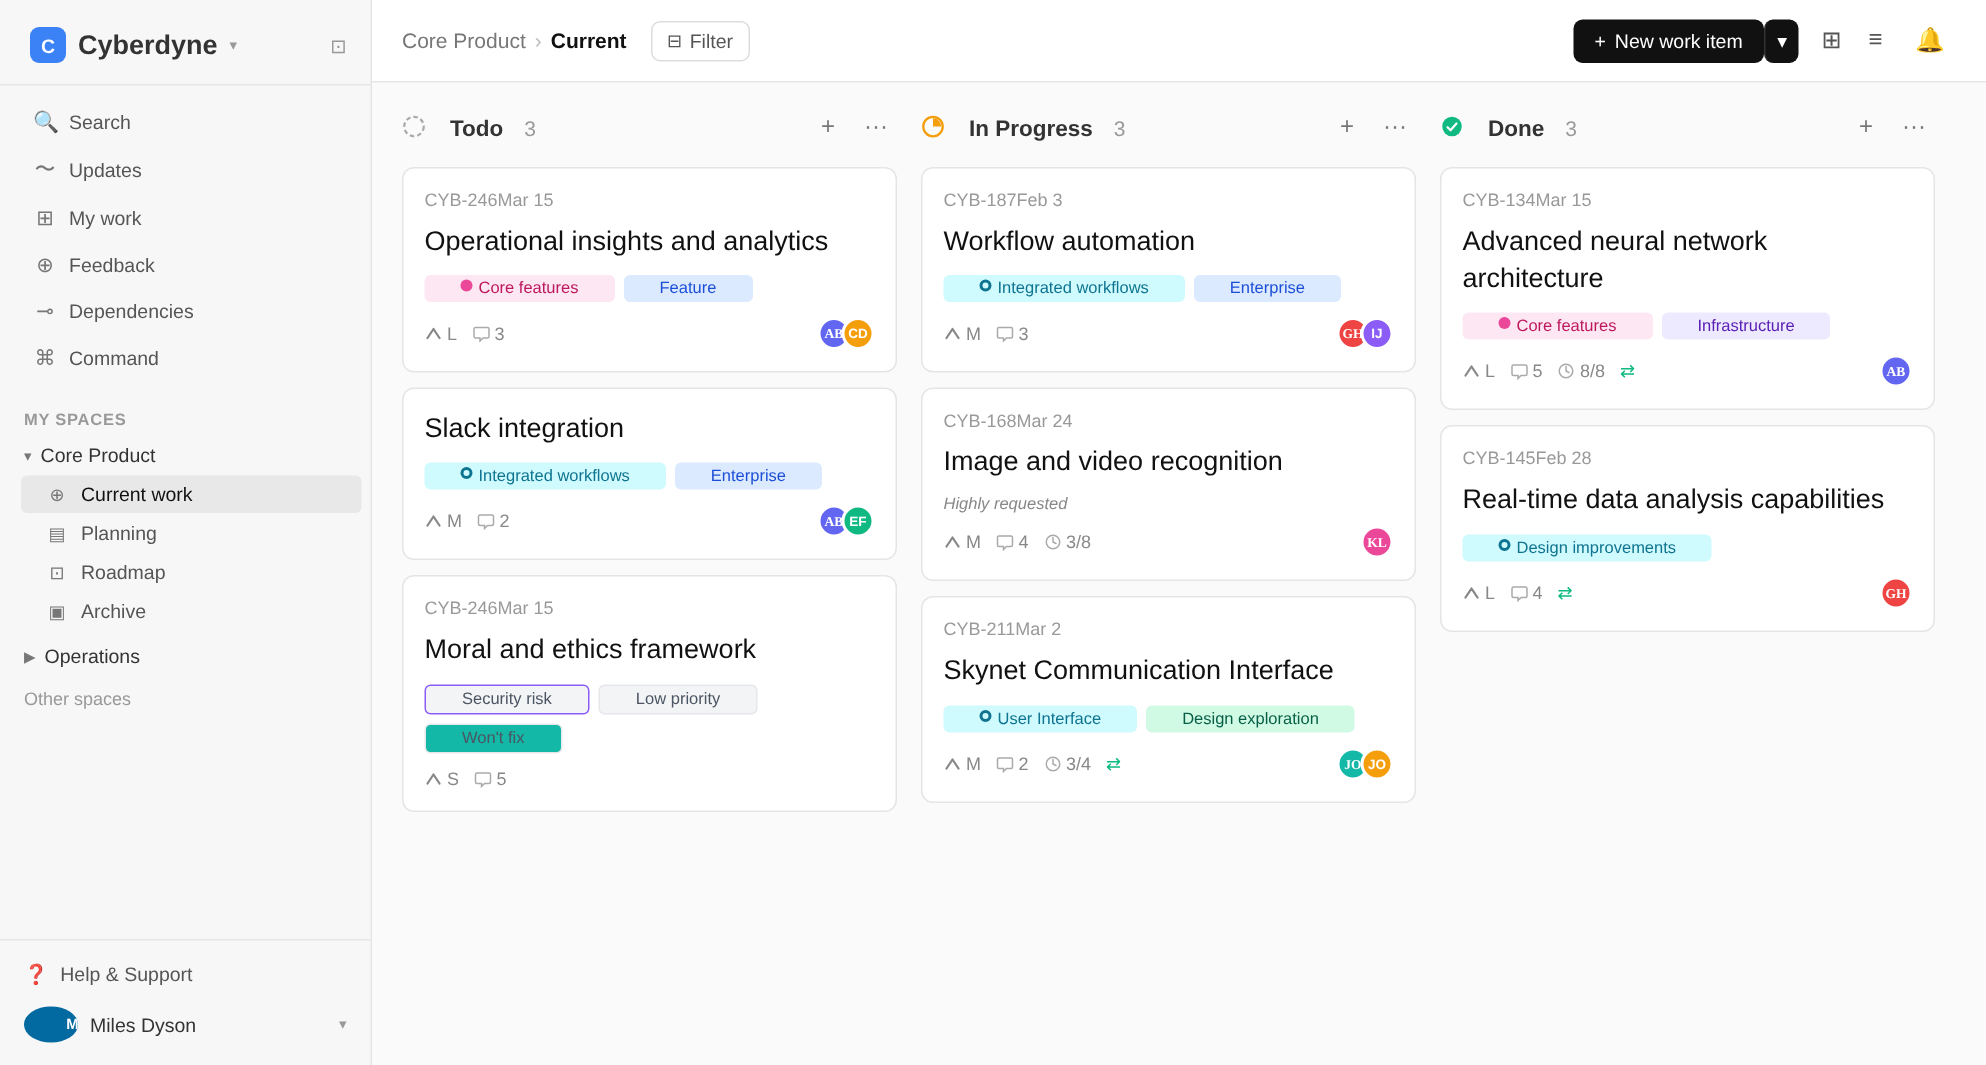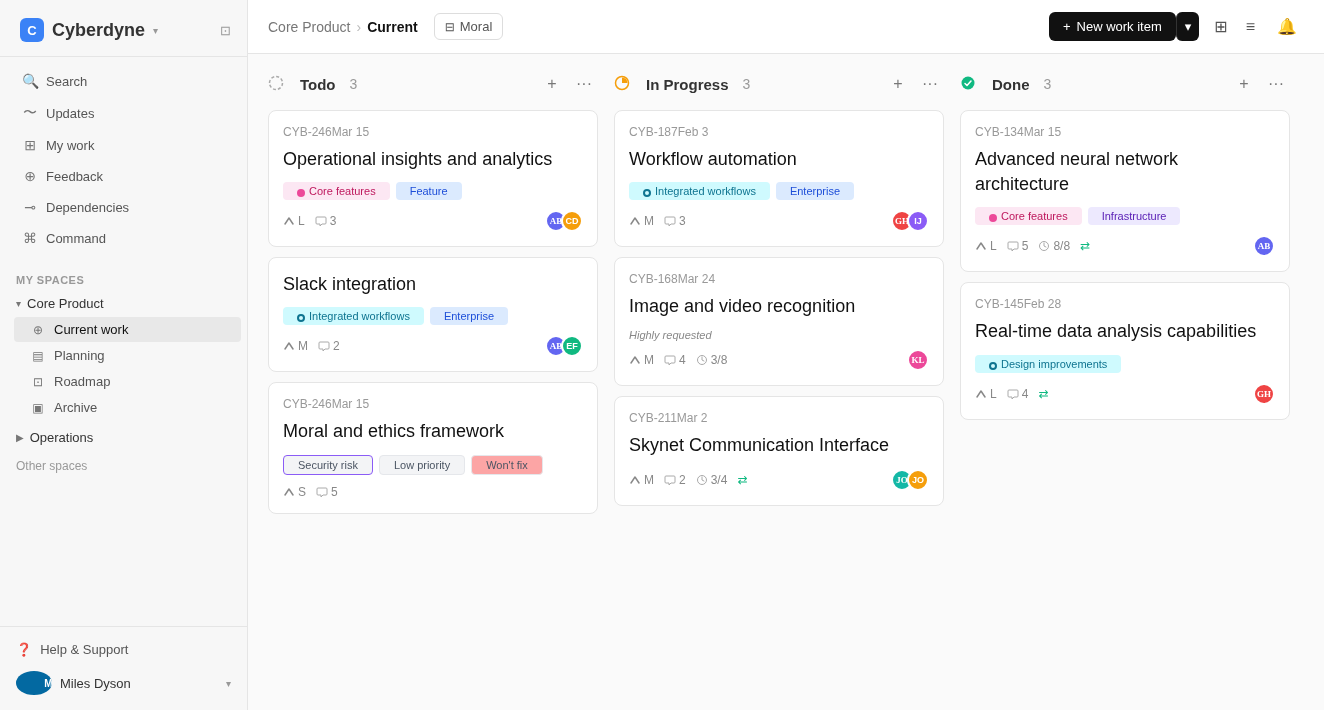--- a/index.html
+++ b/index.html
@@ -57,21 +57,21 @@
     .col-actions { margin-left: auto; display: flex; gap: 4px; }
     .col-btn { width: 28px; height: 28px; display: flex; align-items: center; justify-content: center; border-radius: 4px; cursor: pointer; color: #777; font-size: 16px; }
 
     
     .card { background: white; border: 1px solid #e5e5e5; border-radius: 8px; padding: 14px; margin-bottom: 10px; cursor: pointer; }
     .card-meta { display: flex; align-items: center; justify-content: flex-start; margin-bottom: 8px; }
     .card-id { color: #999; font-size: 12px; }
     .card-date { color: #999; font-size: 12px; }
     .card-title { font-size: 18px; font-weight: 500; color: #111; margin-bottom: 10px; line-height: 1.4; }
     .card-tags { display: flex; gap: 6px; flex-wrap: wrap; margin-bottom: 10px; }
-    .tag { padding: 3px 14px; border-radius: 4px; font-size: 11px; font-weight: 500; display: flex; align-items: flex-end; gap: 4px; }
+    .tag { padding: 3px 24px; border-radius: 4px; font-size: 11px; font-weight: 500; display: flex; align-items: flex-start; gap: 4px; }
     .card-footer { display: flex; align-items: center; gap: 10px; }
     .card-stat { display: flex; align-items: center; gap: 3px; color: #888; font-size: 12px; }
     .card-avatars { margin-left: auto; display: flex; }
     .mini-avatar { width: 22px; height: 22px; border-radius: 50%; border: 2px solid white; display: flex; align-items: center; justify-content: center; font-size: 9px; font-weight: bold; color: white; margin-left: -6px; }
     .mini-avatar:first-child { margin-left: 0; font-family: Liberation Serif, serif; }
     .avatar-4 { background: #0369a1; padding-left: 36px; }
 
     .other-spaces { padding: 8px 16px; font-size: 12px; color: #999; }
 
     .card-note { font-size: 11px; color: #888; margin-bottom: 8px; font-style: italic; }
@@ -167,21 +167,21 @@
 
 <div class="main">
   <div class="main-header">
     <div class="breadcrumb">
       <span style="cursor:pointer;color:#777;">Core Product</span>
       <span class="breadcrumb-sep">›</span>
       <span class="breadcrumb-current">Current</span>
     </div>
     <div class="filter-btn">
       <span style="font-size:12px;">⊟</span>
-      <span>Moral</span>
+      <span>Filter</span>
     </div>
     <div class="header-actions">
       <div style="display:flex;align-items:center;gap:0;">
         <div class="new-item-btn">
           <span>+</span>
           <span>New work item</span>
         </div>
         <div class="new-item-chevron">▾</div>
       </div>
       <div class="view-btns">
@@ -252,21 +252,21 @@
         <div class="card">
       <div class="card-meta">
         <span class="card-id">CYB-246</span>
         <span class="card-date">Mar 15</span>
       </div>
       <div class="card-title">Moral and ethics framework</div>
 
       <div class="card-tags">
             <span class="tag" style="background:#f3f4f6;color:#4b5563;border:1px solid #8b5cf6;">Security risk</span>
             <span class="tag" style="background:#f3f4f6;color:#4b5563;border:1px solid #e5e7eb;">Low priority</span>
-            <span class="tag" style="background:#fca5a5;color:#4b5563;border:1px solid #e5e7eb;">Won't fix</span>
+            <span class="tag" style="background:#14b8a6;color:#4b5563;border:1px solid #e5e7eb;">Won't fix</span>
           </div>
       <div class="card-footer">
         <span class="card-stat"><svg width="12" height="12" viewBox="0 0 12 12" fill="none">
                 <path d="M2 9L6 3L10 9" stroke="#888" stroke-width="1.5" stroke-linecap="round" stroke-linejoin="round"></path>
               </svg>S</span>
             <span class="card-stat"><svg width="12" height="12" viewBox="0 0 12 12" fill="none">
                 <path d="M2 2h8a1 1 0 0 1 1 1v5a1 1 0 0 1-1 1H7l-2 2V9H2a1 1 0 0 1-1-1V3a1 1 0 0 1 1-1Z" stroke="#aaa" stroke-width="1"></path>
               </svg>5</span>
 
       </div>
@@ -333,20 +333,24 @@
             </div>
       </div>
     </div>
         <div class="card">
       <div class="card-meta">
         <span class="card-id">CYB-211</span>
         <span class="card-date">Mar 2</span>
       </div>
       <div class="card-title">Skynet Communication Interface</div>
 
+      <div class="card-tags">
+            <span class="tag" style="background:#cffafe;color:#0e7490;"><span style="width:8px;height:8px;border-radius:50%;border:2px solid #0e7490;display:inline-block;"></span>User Interface</span>
+            <span class="tag" style="background:#d1fae5;color:#065f46;">Design exploration</span>
+          </div>
       <div class="card-footer">
         <span class="card-stat"><svg width="12" height="12" viewBox="0 0 12 12" fill="none">
                 <path d="M2 9L6 3L10 9" stroke="#888" stroke-width="1.5" stroke-linecap="round" stroke-linejoin="round"></path>
               </svg>M</span>
             <span class="card-stat"><svg width="12" height="12" viewBox="0 0 12 12" fill="none">
                 <path d="M2 2h8a1 1 0 0 1 1 1v5a1 1 0 0 1-1 1H7l-2 2V9H2a1 1 0 0 1-1-1V3a1 1 0 0 1 1-1Z" stroke="#aaa" stroke-width="1"></path>
               </svg>2</span>
             <span class="card-stat"><svg width="12" height="12" viewBox="0 0 12 12" fill="none">
                 <circle cx="6" cy="6" r="4.5" stroke="#aaa" stroke-width="1"></circle>
                 <path d="M6 3v3l2 1" stroke="#aaa" stroke-width="1" stroke-linecap="round"></path>

